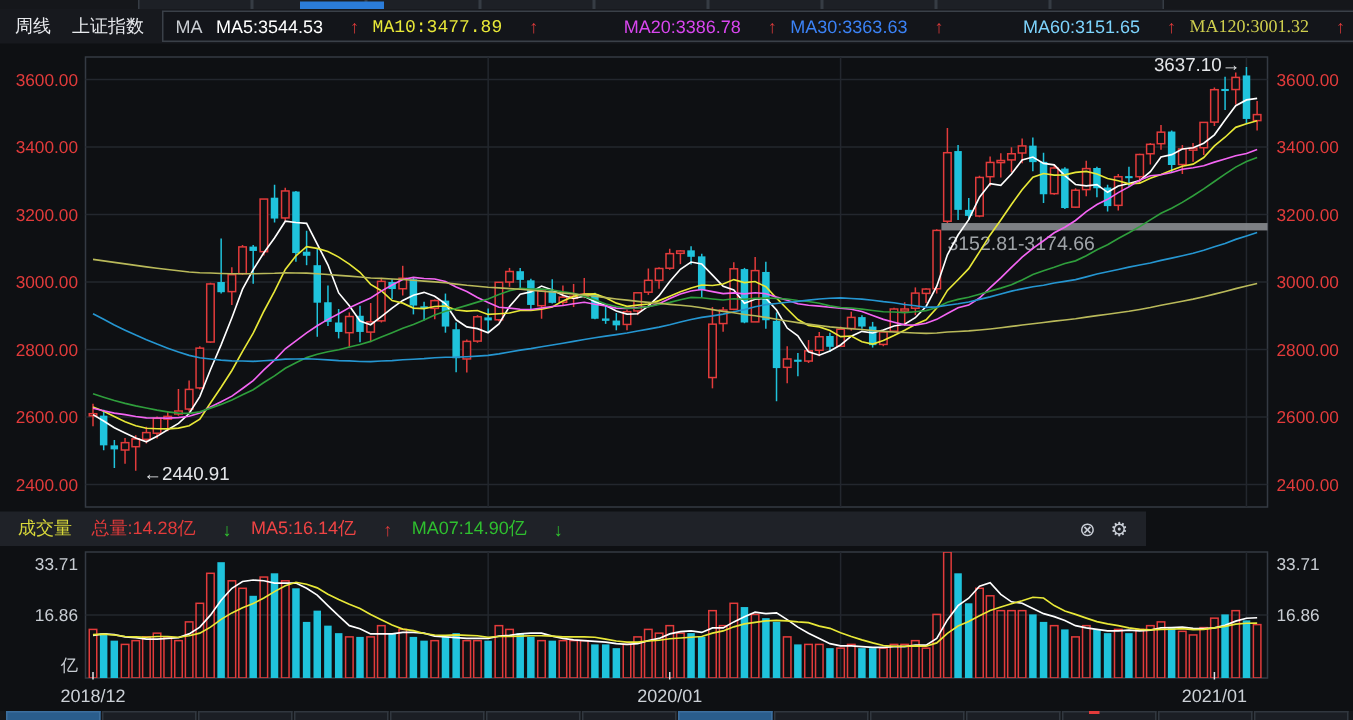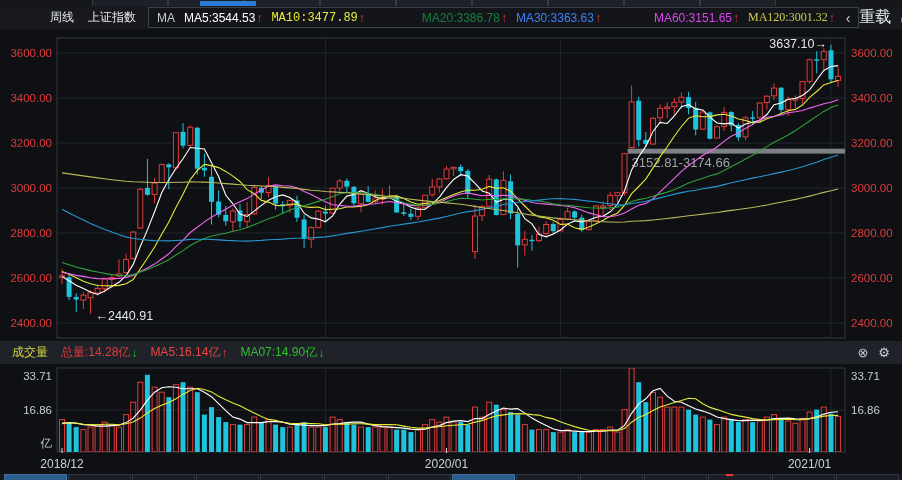--- a/index.html
+++ b/index.html
@@ -6,33 +6,33 @@
   .app{position:relative;width:902px;height:480px;background:#0e1013;overflow:hidden;
        font-family:"Liberation Sans",sans-serif;color:#d6dade;}
   svg text{font-family:"Liberation Sans",sans-serif;}
   
   .top-strip{position:absolute;top:0;left:0;width:902px;height:6px;background:#15171b;z-index:4;}
   .top-strip .tabbox{position:absolute;top:0;height:6px;border:1px solid #363c44;border-top:none;background:#1d2026;}
   .top-strip .tab-accent{position:absolute;top:1px;height:5px;background:#2b7cd9;}
   
   .header{position:absolute;top:6px;left:0;width:902px;height:23px;background:#17191e;
           display:flex;align-items:center;font-size:12px;z-index:4;white-space:nowrap;}
-  .hdr-left{display:flex;align-items:flex-start;gap:14px;padding:0 10px;color:#e8eaee;margin-left:40px;}
+  .hdr-left{display:flex;align-items:flex-start;gap:14px;padding:0 10px;color:#e8eaee;}
   .ma-box{display:flex;align-items:center;gap:9px;border:1px solid #3a4048;background:#13151a;
           height:19px;padding:0 8px;margin-left:2px;}
   .ma-prefix{color:#c9cdd2;}
-  .ma-item{display:flex;align-items:center;gap:1px;}
+  .ma-item{display:flex;align-items:center;gap:18px;}
   .arrow-up{color:#e23b3b;font-weight:bold;}
   .arrow-down{color:#2fbf2f;font-weight:bold;}
   .chev{color:#cfd4da;font-size:14px;margin-left:2px;cursor:pointer;}
   .hdr-icons{margin-left:auto;display:flex;align-items:center;gap:10px;padding-right:8px;color:#c9ced6;}
   .hdr-icons .glyph{font-size:14px;line-height:1;cursor:pointer;}
   .reload{font-size:16px;color:#e2e5e9;cursor:pointer;}
   
-  .vol-header{position:absolute;top:341px;left:0;width:902px;height:23px;background:#1f2228;
+  .vol-header{position:absolute;top:341px;left:0;width:764px;height:23px;background:#1f2228;
               display:flex;align-items:center;gap:13px;font-size:12px;padding:0 12px;z-index:4;
               box-sizing:border-box;white-space:nowrap;}
   .vol-icons{margin-left:auto;display:flex;align-items:center;gap:10px;color:#c9ced6;}
   .vol-icons .glyph{font-size:13px;cursor:pointer;}
   
   .bottom-strip{position:absolute;bottom:0;left:0;width:902px;height:6px;background:#15171b;z-index:4;}
   .bottom-strip .tabbox{position:absolute;bottom:0;height:6px;border:1px solid #31373f;border-bottom:none;background:#1b1e24;box-sizing:border-box;}
   .bottom-strip .tab-blue{background:#2a5d8c;border-color:#3c6f9e;}
   .bottom-strip .red-tick{position:absolute;top:0;height:2px;width:7px;background:#e23b3b;}
   
@@ -68,29 +68,29 @@
       <span class="ma-prefix">MA</span>
     <span class="ma-item">
           <span style="color: rgb(255, 255, 255);">MA5:3544.53</span>
           <span class="arrow-up">↑</span>
         </span>
         <span class="ma-item">
           <span style="color: rgb(232, 232, 56); font-family: Liberation Mono, monospace;">MA10:3477.89</span>
           <span class="arrow-up">↑</span>
         </span>
         <span class="ma-item">
-          <span style="color: #15803d; padding-left: 48px;">MA20:3386.78</span>
+          <span style="color: #d946ef; padding-left: 48px;">MA20:3386.78</span>
           <span class="arrow-up">↑</span>
         </span>
         <span class="ma-item">
           <span style="color: #3b82f6;">MA30:3363.63</span>
           <span class="arrow-up">↑</span>
         </span>
         <span class="ma-item">
-          <span style="color: #d946ef; padding-left: 44px;">MA60:3151.65</span>
+          <span style="color: #7dd3fc; padding-left: 44px;">MA60:3151.65</span>
           <span class="arrow-up">↑</span>
         </span>
         <span class="ma-item">
           <span style="color: rgb(207, 207, 78); font-family: Liberation Serif, serif;">MA120:3001.32</span>
           <span class="arrow-up">↑</span>
         </span>
         <span class="chev">‹</span>
       </div>
     <div class="hdr-icons">
       <span class="reload">重载</span>

